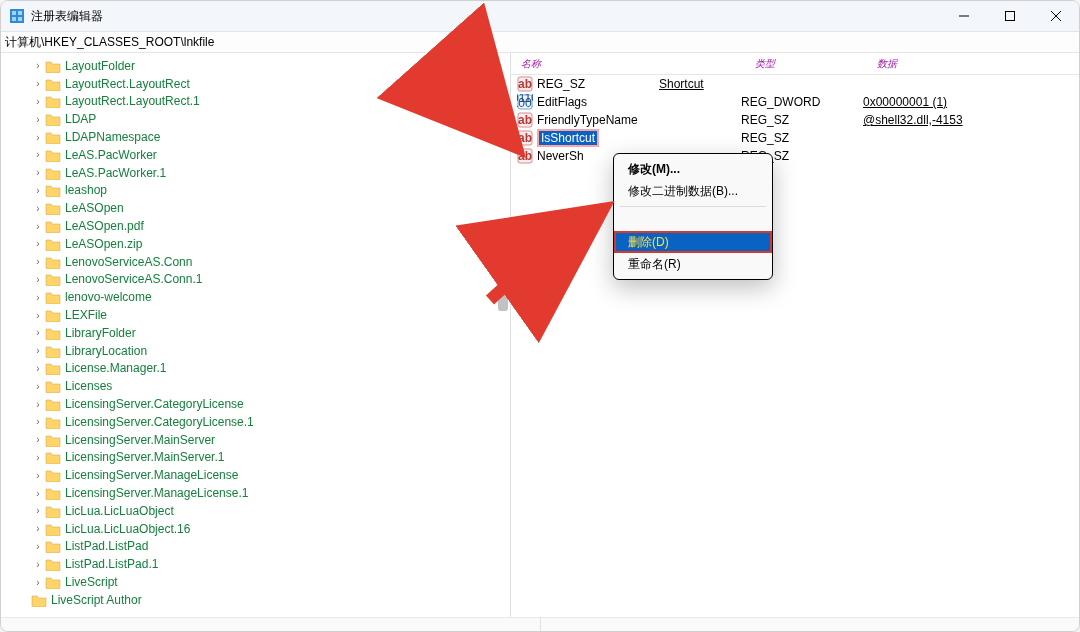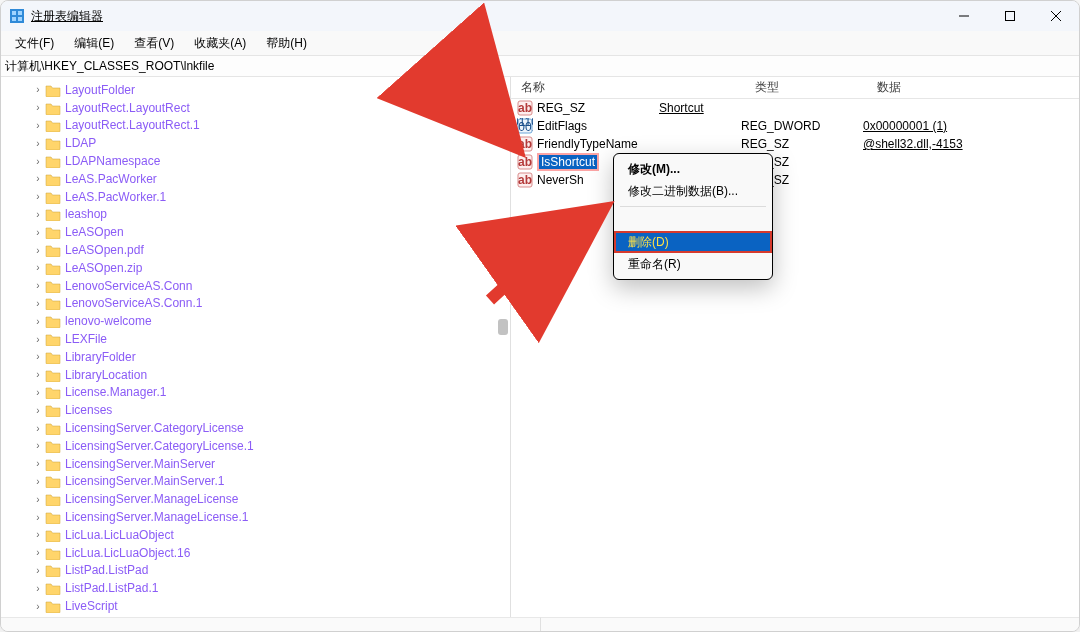--- a/index.html
+++ b/index.html
@@ -1,20 +1,20 @@
 <!DOCTYPE html>
 <html><head>
 <meta charset="utf-8">
 <style>
   * { box-sizing: border-box; margin: 0; padding: 0; font-family: "Segoe UI", "Microsoft YaHei", sans-serif; font-size: 12px; }
   body { background: #fafafa; width: 1080px; height: 632px; overflow: hidden; }
   .window { width: 1080px; height: 632px; background: #f9f9f9; border: 1px solid #d0d0d0; border-radius: 8px; display: flex; flex-direction: column; overflow: hidden; box-shadow: 0 4px 20px rgba(0,0,0,.1); }
 
   
-  .titlebar { height: 30px; background: #f3f6fb; display: flex; align-items: center; padding-left: 8px; text-decoration: underline; }
+  .titlebar { height: 30px; background: #f3f6fb; display: flex; align-items: center; padding-left: 8px; }
   .titlebar .appicon { width: 16px; height: 16px; margin-right: 6px; }
   .title-text { font-size: 12px; color: #000; }
   .win-controls { margin-left: auto; display: flex; }
   .win-btn { width: 46px; height: 30px; display: flex; align-items: center; justify-content: center; color: #222; }
 
   
   .menubar { height: 24px; background: #f9f9f9; display: flex; align-items: center; padding: 0 6px; gap: 4px; }
   .menuitem { padding: 2px 8px; border-radius: 3px; }
 
   
@@ -22,25 +22,25 @@
 
   
   .main { flex: 1; display: flex; overflow: hidden; background: #fff; }
   .tree-pane { width: 510px; border-right: 1px solid #e0e0e0; overflow-y: auto; overflow-x: hidden; background: #fff; position: relative; }
   .list-pane { flex: 1; overflow: auto; background: #fff; position: relative; }
 
   .tree { padding: 4px 0 4px 0; }
   .node { display: flex; align-items: center; height: 17.8px; padding-left: 30px; white-space: nowrap; min-width: 0; }
   .twisty { width: 14px; text-align: center; color: #6a6a6a; font-size: 10px; }
   .fld { width: 16px; height: 14px; margin-right: 4px; flex: 0 0 16px; }
-  .node-label { color: #8b5cf6; }
+  .node-label { color: #15803d; }
 
   
   .cols { display: flex; height: 22px; border-bottom: 1px solid #e6e6e6; align-items: center; padding-left: 4px; background: #fff;}
-  .col { font-size: 12px; color: #404040; }
+  .col { font-size: 10px; color: #a21caf; font-style: italic; }
   .c-name { width: 230px; padding-left: 6px; }
   .c-type { width: 122px; margin-left: 10px; }
   .c-data { flex: 1; }
 
   .rows { position: relative; }
   .row { display: flex; align-items: center; height: 18px; }
   .vicon { width: 16px; height: 16px; margin: 0 4px 0 6px; flex: 0 0 16px; }
   .rname { width: 204px; }
   .rtype { width: 122px; }
   .rdata { flex: 1; text-decoration: underline; }
@@ -89,27 +89,20 @@
           </svg>
         </div>
       <div class="win-btn close">
           <svg width="10" height="10" viewBox="0 0 10 10">
             <path d="M0 0L10 10M10 0L0 10" stroke="#000" stroke-width="1"></path>
           </svg>
         </div>
     </div>
   </div>
 
-  <div class="menubar" id="menubar">
-      <div class="menuitem">文件(F)</div>
-      <div class="menuitem">编辑(E)</div>
-      <div class="menuitem">查看(V)</div>
-      <div class="menuitem">收藏夹(A)</div>
-      <div class="menuitem">帮助(H)</div>
-    </div>
 
   <div class="addressbar">计算机\HKEY_CLASSES_ROOT\lnkfile</div>
 
   <div class="main">
     <div class="tree-pane">
       <div class="tree" id="tree">
           <div class="node">
             <span class="twisty">›</span>
             <svg class="fld" viewBox="0 0 16 14">
               <path d="M1 3h5l1.5 2H15v8a1 1 0 0 1-1 1H2a1 1 0 0 1-1-1z" fill="#ffd56b" stroke="#caa13b" stroke-width="0.5"></path>

